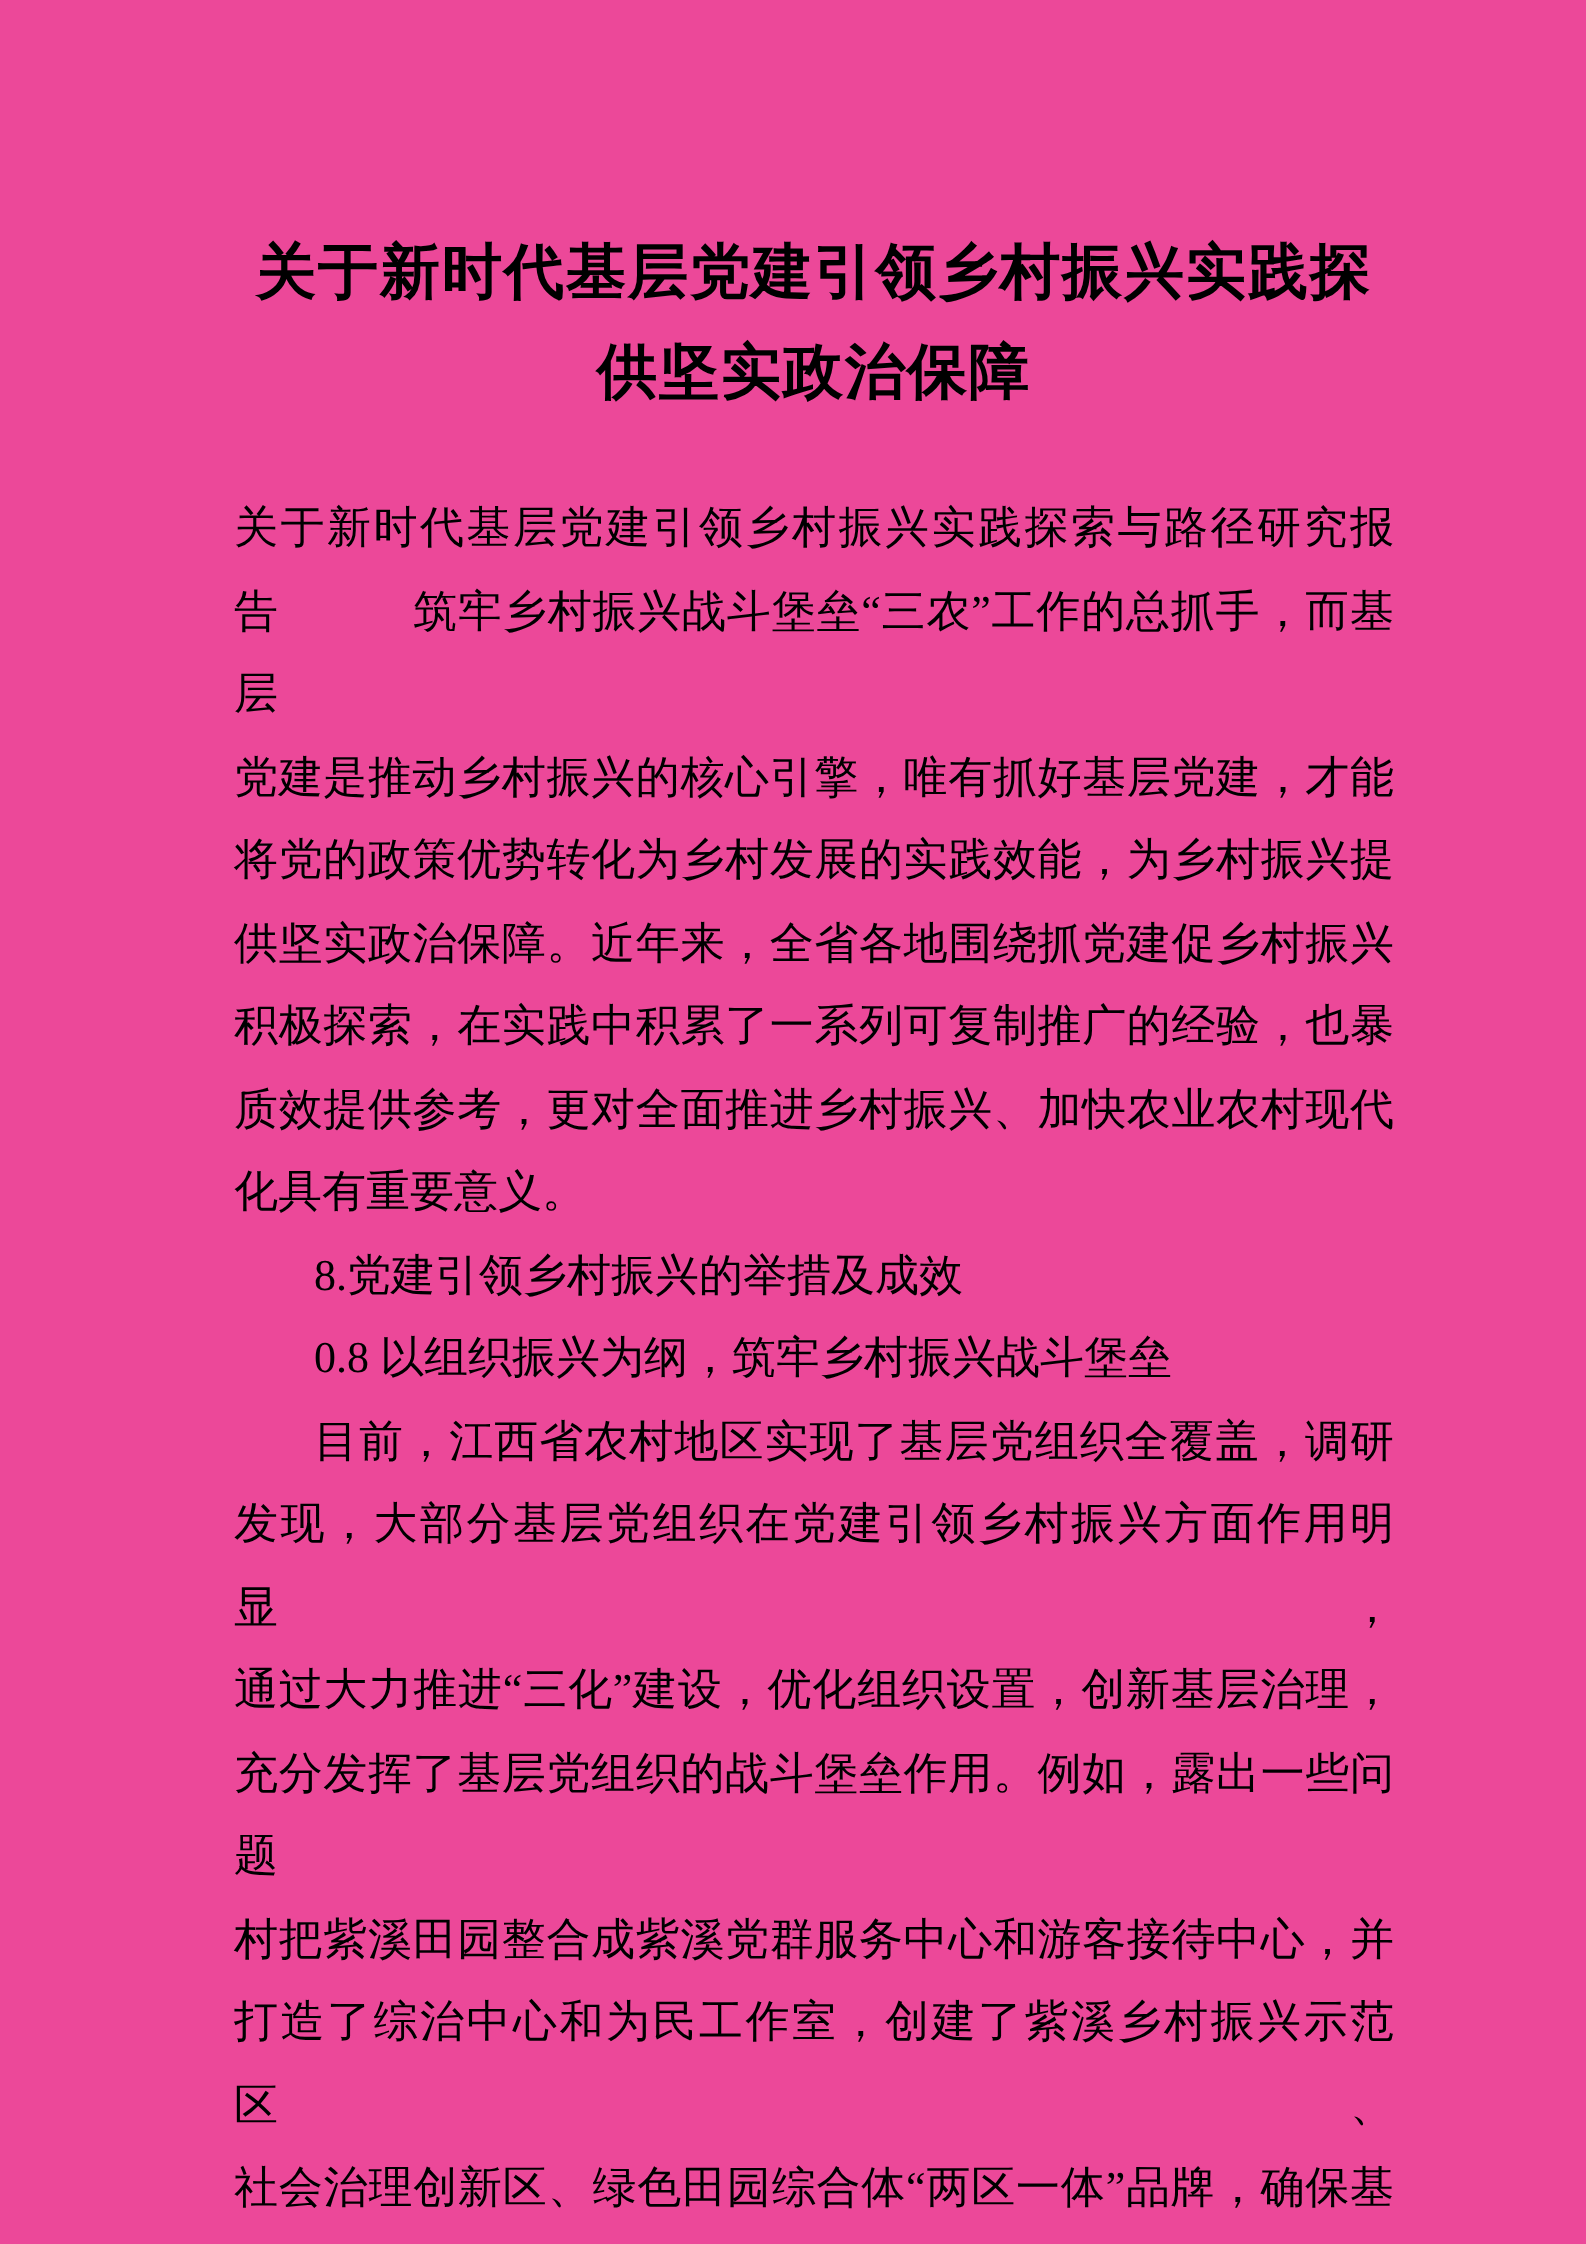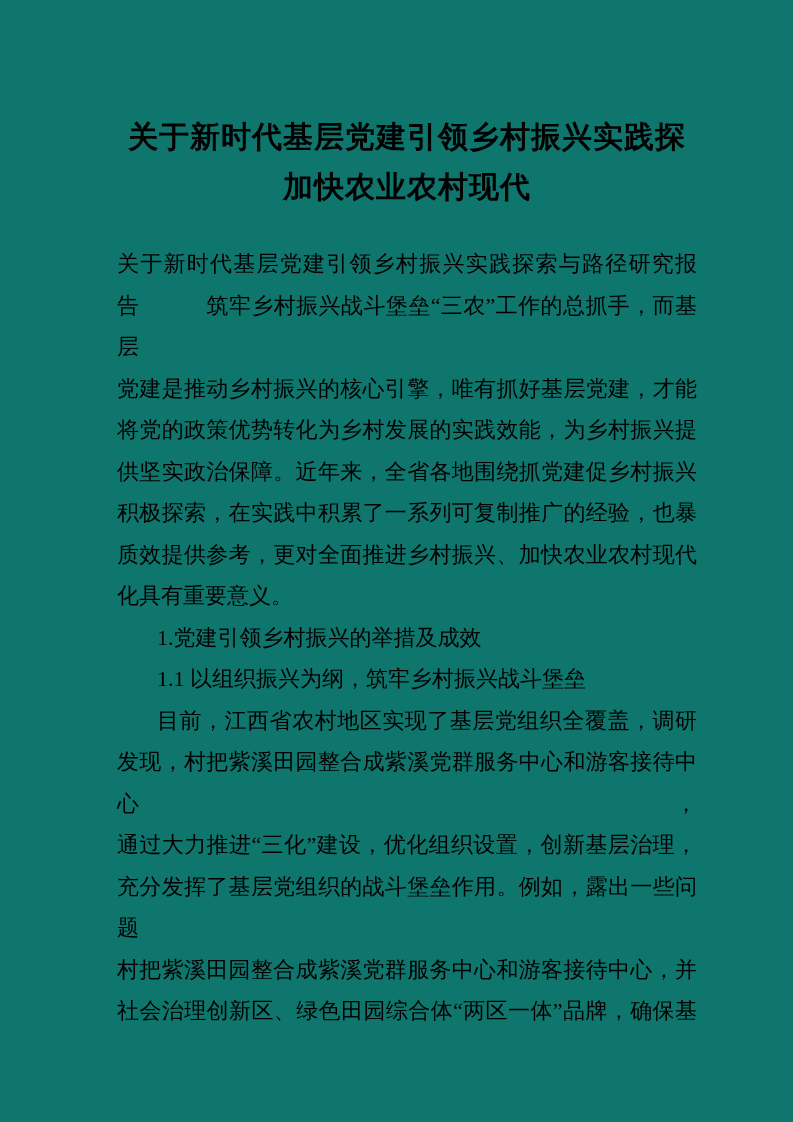--- a/index.html
+++ b/index.html
@@ -1,21 +1,21 @@
 <!DOCTYPE html>
 <html><head>
 <meta charset="utf-8">
 <style>
   html, body { margin: 0; padding: 0; }
   body { background: #ffffff; }
   .page {
     position: relative;
     width: 793px;
     height: 1122px;
-    background: #0f766e;
+    background: #ec4899;
     box-sizing: border-box;
     padding: 112px 96px 0 117px;
     overflow: hidden;
     color: #000000;
     font-family: "Liberation Serif", serif;
   }
   .doc-title {
     font-family: "Liberation Sans", sans-serif;
     font-weight: 700;
     font-size: 30px;
@@ -44,35 +44,36 @@
     padding-left: 40px;
   }
 </style>
 </head>
 <body>
 
 <div class="page">
 
   <div class="doc-title">
     <div>关于新时代基层党建引领乡村振兴实践探</div>
-    <div>加快农业农村现代</div>
+    <div>供坚实政治保障</div>
   </div>
 
   <div class="doc-body">
     <div class="line stretch">关于新时代基层党建引领乡村振兴实践探索与路径研究报</div>
     <div class="line stretch">告　　　筑牢乡村振兴战斗堡垒“三农”工作的总抓手，而基层</div>
     <div class="line stretch">党建是推动乡村振兴的核心引擎，唯有抓好基层党建，才能</div>
     <div class="line stretch">将党的政策优势转化为乡村发展的实践效能，为乡村振兴提</div>
     <div class="line stretch">供坚实政治保障。近年来，全省各地围绕抓党建促乡村振兴</div>
     <div class="line stretch">积极探索，在实践中积累了一系列可复制推广的经验，也暴</div>
     <div class="line stretch">质效提供参考，更对全面推进乡村振兴、加快农业农村现代</div>
     <div class="line">化具有重要意义。</div>
-    <div class="line indent">1.党建引领乡村振兴的举措及成效</div>
-    <div class="line indent">1.1 以组织振兴为纲，筑牢乡村振兴战斗堡垒</div>
+    <div class="line indent">8.党建引领乡村振兴的举措及成效</div>
+    <div class="line indent">0.8 以组织振兴为纲，筑牢乡村振兴战斗堡垒</div>
     <div class="line indent stretch">目前，江西省农村地区实现了基层党组织全覆盖，调研</div>
-    <div class="line stretch">发现，村把紫溪田园整合成紫溪党群服务中心和游客接待中心，</div>
+    <div class="line stretch">发现，大部分基层党组织在党建引领乡村振兴方面作用明显，</div>
     <div class="line stretch">通过大力推进“三化”建设，优化组织设置，创新基层治理，</div>
     <div class="line stretch">充分发挥了基层党组织的战斗堡垒作用。例如，露出一些问题</div>
     <div class="line stretch">村把紫溪田园整合成紫溪党群服务中心和游客接待中心，并</div>
+    <div class="line stretch">打造了综治中心和为民工作室，创建了紫溪乡村振兴示范区、</div>
     <div class="line stretch">社会治理创新区、绿色田园综合体“两区一体”品牌，确保基</div>
   </div>
 
 </div>
 
 </body></html>

